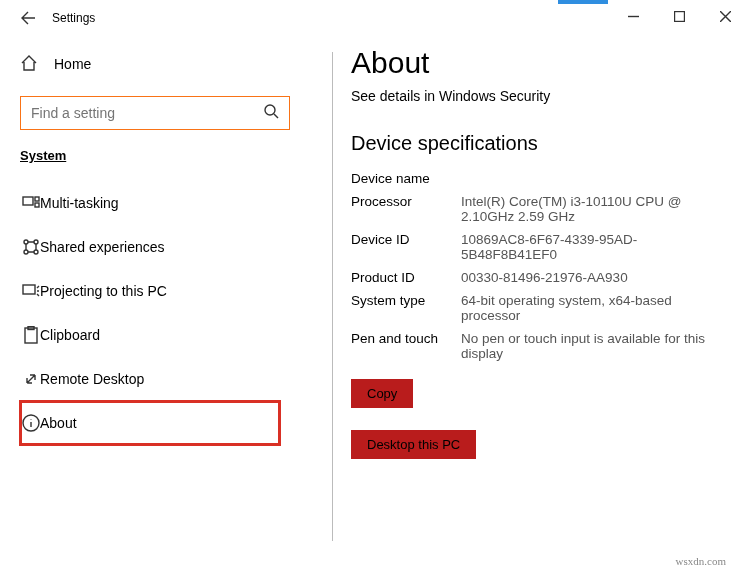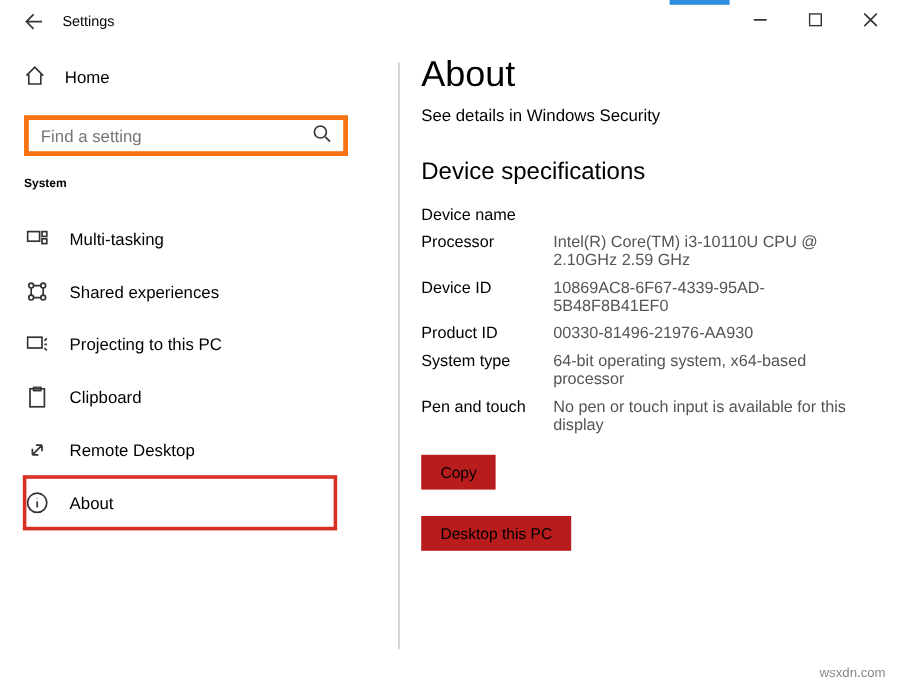--- a/index.html
+++ b/index.html
@@ -6,36 +6,36 @@
     body { width: 748px; height: 571px; background: #fff; overflow: hidden; position: relative; }
     .titlebar { height: 36px; display: flex; align-items: center; padding-left: 12px; }
     .back { width: 32px; height: 32px; display:flex; align-items:center; justify-content:center; cursor:pointer; }
     .title { font-size: 12px; margin-left: 8px; }
     .winctrl { position: absolute; right: 0; top: 0; display: flex; }
     .winctrl div { width: 46px; height: 32px; display:flex; align-items:center; justify-content:center; cursor:pointer; font-size:12px; }
     .tabstrip { position:absolute; top:0; right:140px; width:50px; height:4px; background:#2f8ee0; }
     .container { display:flex; height:calc(100% - 36px); }
     .sidebar { width: 320px; padding: 10px 0 0 20px; }
     .home { display:flex; align-items:center; gap:16px; font-size:14px; height:36px; cursor:pointer; }
-    .search { margin: 14px 30px 18px 0; border:4px solid #f97316; height:34px; display:flex; align-items:center; padding:0 10px; }
+    .search { margin: 14px 30px 18px 0; border:1px solid #f97316; height:34px; display:flex; align-items:center; padding:0 10px; }
     .search input { border:none; outline:none; flex:1; font-size:14px; background:transparent; }
-    .sys-head { font-weight:600; font-size:10px; margin: 6px 0 18px 0; }
-    .navitem { display:flex; align-items:center; gap:18px; height:44px; font-size:14px; cursor:pointer; padding-left:2px; }
+    .sys-head { font-weight:600; font-size:13px; margin: 6px 0 18px 0; text-decoration: underline; }
+    .navitem { display:flex; align-items:center; height:44px; font-size:14px; cursor:pointer; padding-left:2px; }
     .navitem .ico { width:18px; display:flex; justify-content:center; }
     .selected { outline: 3px solid #d93025; outline-offset:-2px; width: 260px; }
     .main { flex:1; padding: 10px 20px 0 30px; border-left:1px solid transparent; position:relative; overflow:hidden; }
     .main h1 { font-size:30px; font-weight:400; margin-bottom:8px; }
     .seclink { color:#000000; font-size:14px; cursor:pointer; }
     .main h2 { font-size:20px; font-weight:400; margin:28px 0 16px 0; }
     .specrow { display:flex; font-size:13.5px; margin-bottom:8px; }
     .speclabel { width:110px; color:#000; }
     .specval { flex:1; color:#555; }
     .btn { background:#b91c1c; border:none; padding:7px 16px; font-size:13px; cursor:pointer; margin-top:10px; margin-right:8px; }
     .vline { position:absolute; left:332px; top:52px; bottom:30px; width:1px; background:#bbb; }
-    .watermark { position:absolute; bottom:4px; right:10px; font-size:11px; color:#888; }
+    .watermark { position:absolute; bottom:4px; right:22px; font-size:11px; color:#888;font-family:Liberation Serif, serif; }
     svg { stroke:#333; stroke-width:1.4; fill:none; }
   </style>
 </head>
 <body>
 
 <div class="tabstrip"></div>
 
 <div class="titlebar">
   <div class="back">
     <svg width="16" height="16" viewBox="0 0 16 16">

